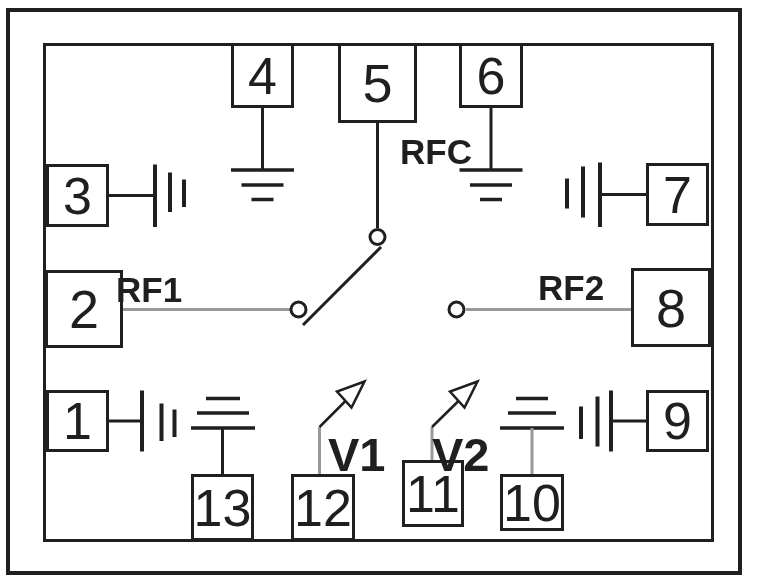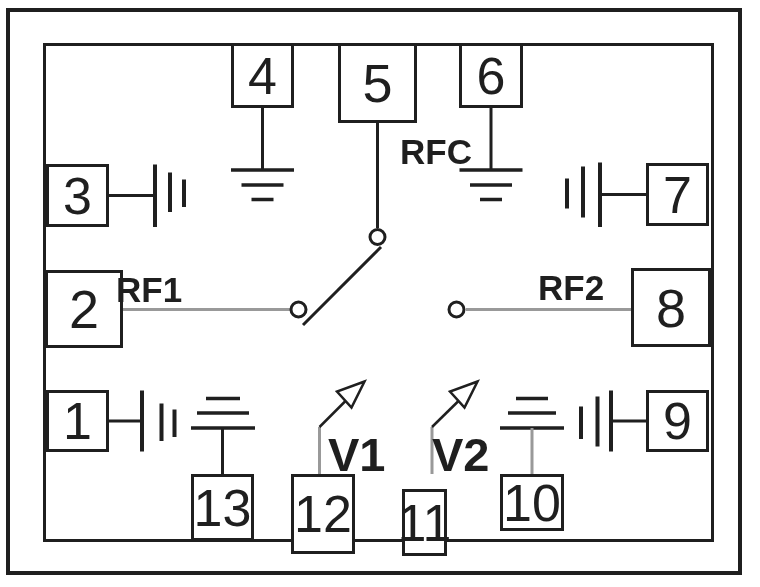--- a/index.html
+++ b/index.html
@@ -134,24 +134,24 @@
 <div class="pin-box big" style="left:631px;top:268px;width:80px;height:79px">
     <span>8</span>
   </div>
 <div class="pin-box" style="left:646px;top:390px;width:63px;height:62px">
     <span>9</span>
   </div>
 
 <div class="pin-box" style="left:191px;top:474px;width:63px;height:67px">
     <span>13</span>
   </div>
-<div class="pin-box" style="left:291px;top:474px;width:64px;height:80px">
+<div class="pin-box" style="left:291px;top:474px;width:64px;height:67px">
     <span>12</span>
   </div>
-<div class="pin-box" style="left:402px;top:489px;width:45px;height:67px">
+<div class="pin-box" style="left:402px;top:460px;width:62px;height:67px">
     <span>11</span>
   </div>
 <div class="pin-box" style="left:500px;top:474px;width:64px;height:57px">
     <span>10</span>
   </div>
 
 <div class="net-label" style="left:400px;top:134px">RFC</div>
 <div class="net-label" style="left:116px;top:272px">RF1</div>
 <div class="net-label" style="left:538px;top:270px">RF2</div>
 <div class="net-label vlab" style="left:328px;top:431px">V1</div>

